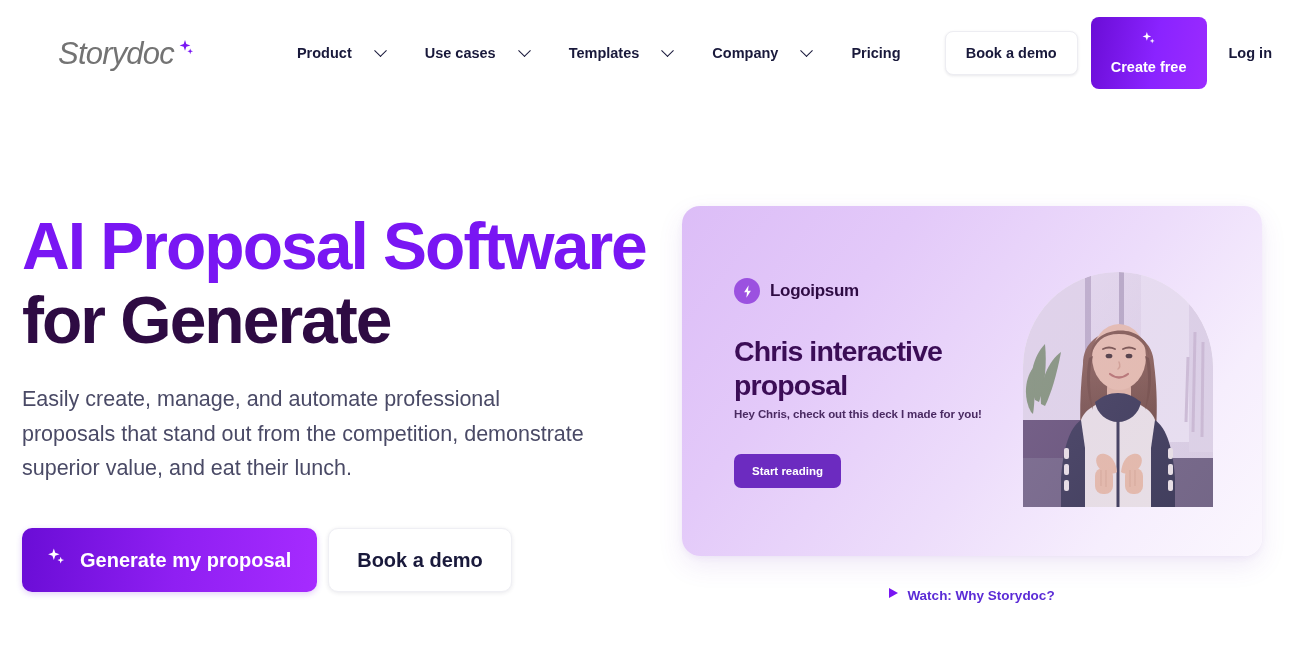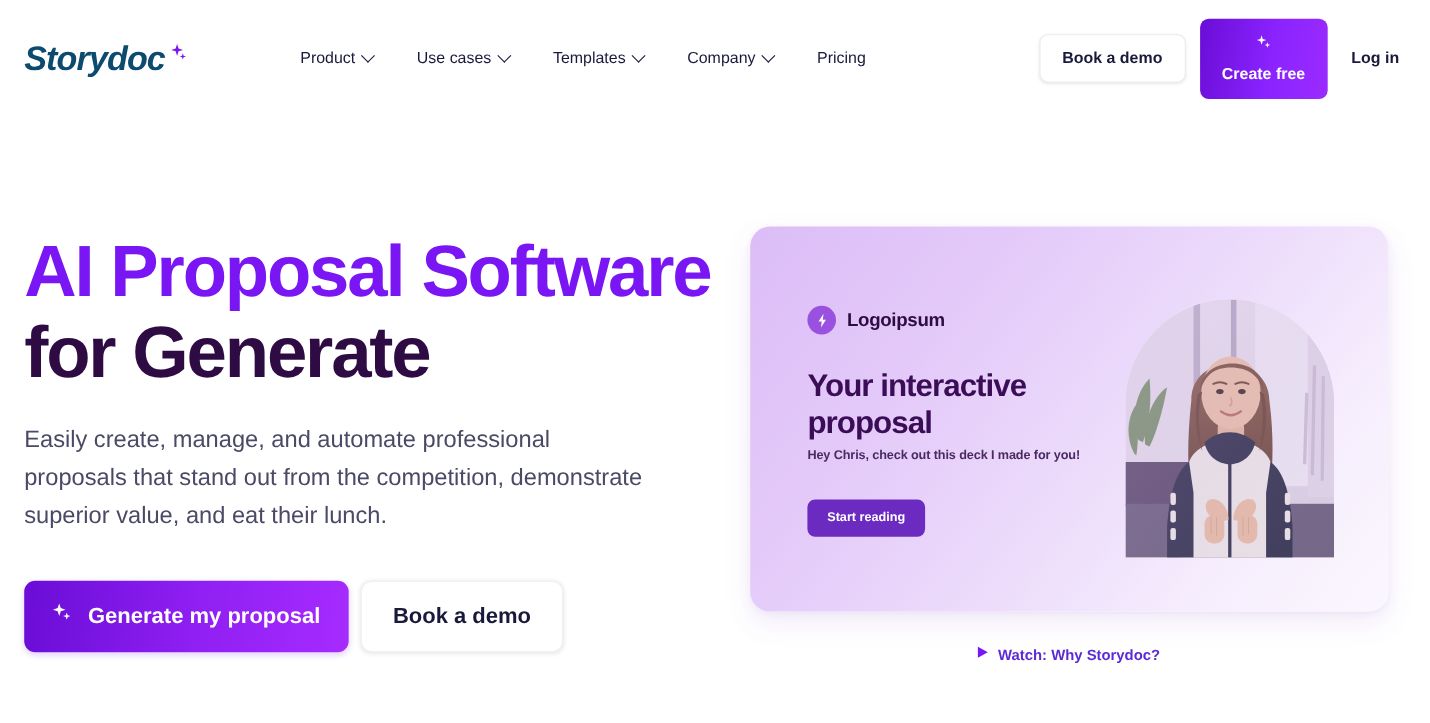--- a/index.html
+++ b/index.html
@@ -26,46 +26,47 @@
   .logo {
     display: flex;
     align-items: flex-start;
     gap: 0;
     cursor: pointer;
     user-select: none;
   }
   .logo-text {
     font-family: "Liberation Sans", sans-serif;
     font-size: 31px;
-    font-weight: 700;
+    font-weight: 400;
     font-style: italic;
     letter-spacing: -0.8px;
-    color: #0c4a6e;
+    color: #737373;
     line-height: 1;
+    margin-left: 36px;
   }
   .logo-sparkles {
     position: relative;
     width: 20px;
     height: 30px;
     margin-left: -1px;
   }
 
   .nav-links {
     display: flex;
     align-items: center;
     margin-left: 84px;
     gap: 0;
   }
   .nav-item {
     display: flex;
     align-items: center;
-    gap: 7px;
+    gap: 24px;
     padding: 10px 20px;
     font-size: 14.5px;
-    font-weight: 400;
+    font-weight: 700;
     color: #19193B;
     cursor: pointer;
     white-space: nowrap;
   }
   .chev {
     display: inline-block;
     width: 9px; height: 9px;
     border-right: 1.8px solid #19193B;
     border-bottom: 1.8px solid #19193B;
     transform: rotate(45deg) translate(-2px,-2px);
@@ -377,21 +378,21 @@
 
         <div class="deck-logo">
           <span class="deck-logo-mark">
             <svg viewBox="0 0 24 24" width="15" height="15" aria-hidden="true">
               <path d="M13.8 2 L6.6 13.2 L11.2 13.2 L10.2 22 L17.4 10.6 L12.8 10.6 Z" fill="#ffffff"></path>
             </svg>
           </span>
           <span class="deck-logo-text">Logoipsum</span>
         </div>
 
-        <h2 class="deck-title">Your interactive proposal</h2>
+        <h2 class="deck-title">Chris interactive proposal</h2>
 
         <p class="deck-sub">Hey Chris, check out this deck I made for you!</p>
 
         <button class="deck-btn">Start reading</button>
 
         <div class="deck-photo">
           <svg viewBox="0 0 190 235" preserveAspectRatio="xMidYMid slice" aria-hidden="true">
             <defs>
               <clipPath id="archClip">
                 <path d="M0 95 A95 95 0 0 1 190 95 L190 235 L0 235 Z"></path>

